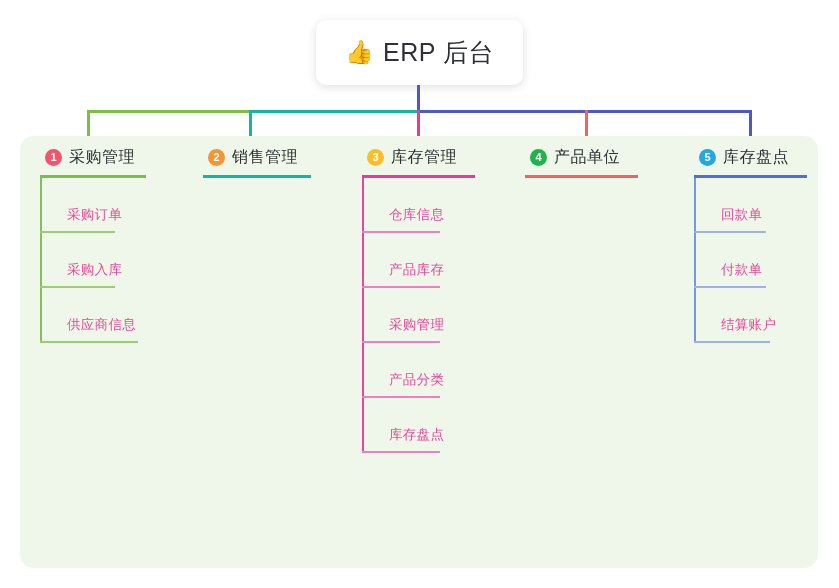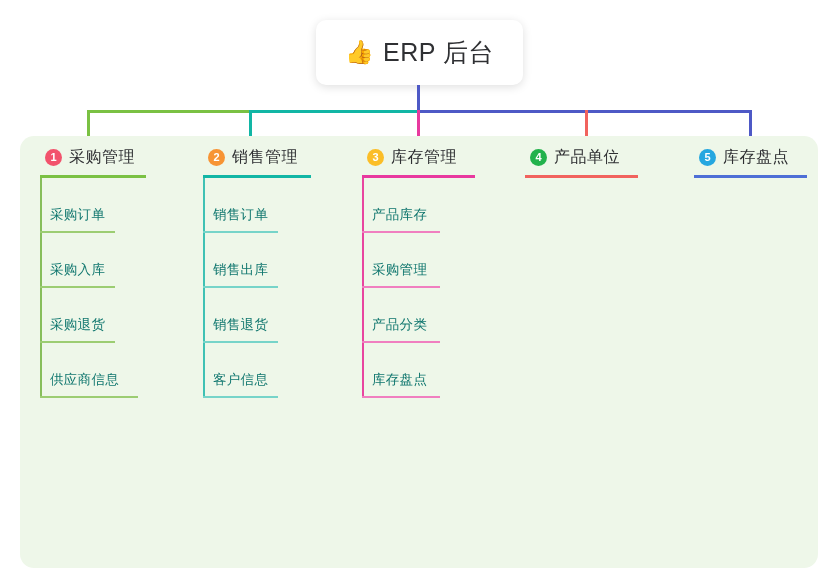--- a/index.html
+++ b/index.html
@@ -146,24 +146,24 @@
     bottom: 0;
     width: 2px;
   }
   .leaf {
     position: relative;
     height: 55px;
     box-sizing: border-box;
   }
   .leaf-label {
     position: absolute;
-    left: 10px;
+    left: 27px;
     bottom: 9px;
     font-size: 13.5px;
-    color: #0f766e;
+    color: #ec4899;
     white-space: nowrap;
     letter-spacing: 0.3px;
   }
   .leaf-rule {
     position: absolute;
     left: 0;
     bottom: 0;
     height: 2px;
   }
 
@@ -220,66 +220,47 @@
     <div class="spine"></div>
     <div class="leaf">
       <span class="leaf-label">采购订单</span>
       <span class="leaf-rule" style="width: 75px;"></span>
     </div>
     <div class="leaf">
       <span class="leaf-label">采购入库</span>
       <span class="leaf-rule" style="width: 75px;"></span>
     </div>
     <div class="leaf">
-      <span class="leaf-label">采购退货</span>
-      <span class="leaf-rule" style="width: 75px;"></span>
-    </div>
-    <div class="leaf">
       <span class="leaf-label">供应商信息</span>
       <span class="leaf-rule" style="width: 98px;"></span>
     </div>
   </div>
 </div>
 
 <div class="column c2" id="col-2">
   <div class="col-header">
     <span class="badge" style="background: rgb(247, 148, 52);">2</span>
     <span class="col-title">销售管理</span>
   </div>
   <div class="header-rule" style="width: 108px;"></div>
-  <div class="leaves">
-    <div class="spine"></div>
-    <div class="leaf">
-      <span class="leaf-label">销售订单</span>
-      <span class="leaf-rule" style="width: 75px;"></span>
-    </div>
-    <div class="leaf">
-      <span class="leaf-label">销售出库</span>
-      <span class="leaf-rule" style="width: 75px;"></span>
-    </div>
-    <div class="leaf">
-      <span class="leaf-label">销售退货</span>
-      <span class="leaf-rule" style="width: 75px;"></span>
-    </div>
-    <div class="leaf">
-      <span class="leaf-label">客户信息</span>
-      <span class="leaf-rule" style="width: 75px;"></span>
-    </div>
-  </div>
 </div>
 
 <div class="column c3" id="col-3">
   <div class="col-header">
     <span class="badge" style="background: rgb(251, 190, 40);">3</span>
     <span class="col-title">库存管理</span>
   </div>
   <div class="header-rule" style="width: 113px;"></div>
   <div class="leaves">
     <div class="spine"></div>
     <div class="leaf">
+      <span class="leaf-label">仓库信息</span>
+      <span class="leaf-rule" style="width: 78px;"></span>
+    </div>
+    <div class="leaf">
       <span class="leaf-label">产品库存</span>
       <span class="leaf-rule" style="width: 78px;"></span>
     </div>
     <div class="leaf">
       <span class="leaf-label">采购管理</span>
       <span class="leaf-rule" style="width: 78px;"></span>
     </div>
     <div class="leaf">
       <span class="leaf-label">产品分类</span>
       <span class="leaf-rule" style="width: 78px;"></span>
@@ -298,13 +279,28 @@
   </div>
   <div class="header-rule" style="width: 113px;"></div>
 </div>
 
 <div class="column c5" id="col-5">
   <div class="col-header">
     <span class="badge" style="background: rgb(37, 167, 224);">5</span>
     <span class="col-title">库存盘点</span>
   </div>
   <div class="header-rule" style="width: 113px;"></div>
+  <div class="leaves">
+    <div class="spine"></div>
+    <div class="leaf">
+      <span class="leaf-label">回款单</span>
+      <span class="leaf-rule" style="width: 72px;"></span>
+    </div>
+    <div class="leaf">
+      <span class="leaf-label">付款单</span>
+      <span class="leaf-rule" style="width: 72px;"></span>
+    </div>
+    <div class="leaf">
+      <span class="leaf-label">结算账户</span>
+      <span class="leaf-rule" style="width: 76px;"></span>
+    </div>
+  </div>
 </div>
 
 </body></html>

